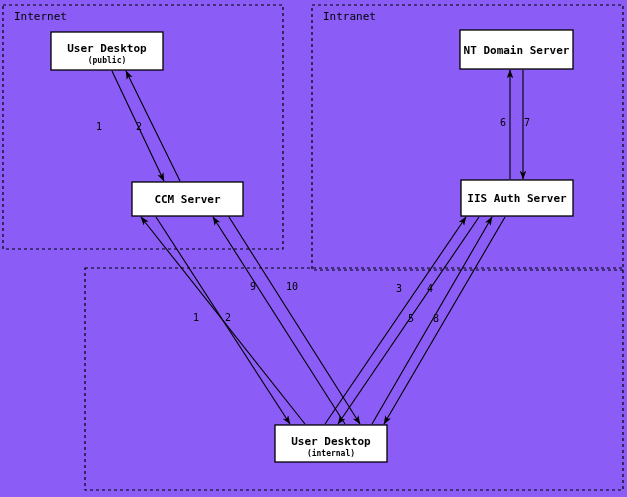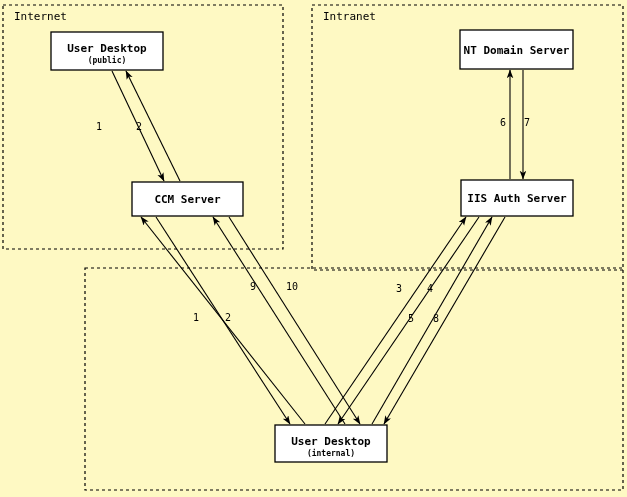--- a/index.html
+++ b/index.html
@@ -4,21 +4,21 @@
 <style>
   html, body {
     margin: 0;
     padding: 0;
     background: #ffffff;
   }
   #diagram-root {
     position: relative;
     width: 627px;
     height: 497px;
-    background: #fef9c3;
+    background: #8b5cf6;
     font-family: "DejaVu Sans Mono", monospace;
     overflow: hidden;
   }
   svg#diagram-svg {
     position: absolute;
     left: 0;
     top: 0;
     width: 627px;
     height: 497px;
   }

